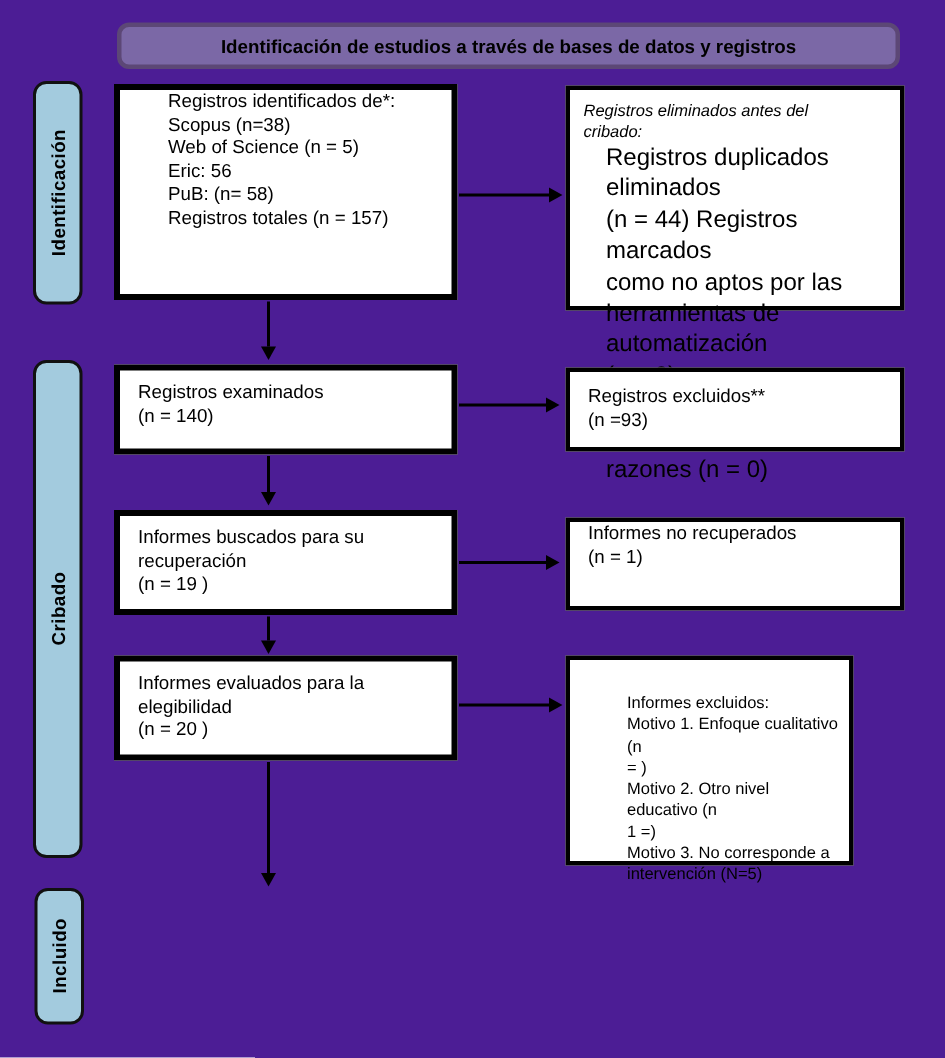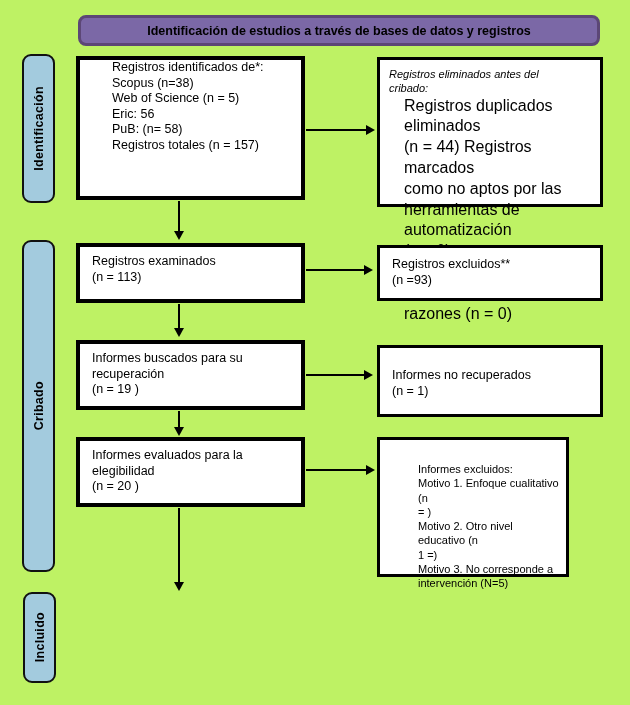--- a/index.html
+++ b/index.html
@@ -1,21 +1,21 @@
 <!DOCTYPE html>
 <html><head>
 <meta charset="utf-8">
 <style>
   html, body { margin: 0; padding: 0; background: #ffffff; }
   body { font-family: "Liberation Sans", "DejaVu Sans", sans-serif; }
   #canvas {
     position: relative;
     width: 630px;
     height: 705px;
-    background: #bef264;
+    background: #4c1d95;
     overflow: hidden;
   }
 
   
   .title-banner {
     position: absolute;
     left: 78px; top: 15px;
     width: 516px; height: 25px;
     background: #7B68A6;
     border: 3px solid #5C4776;
@@ -65,21 +65,21 @@
   #box-removed {
     left: 377px; top: 57px; width: 226px; height: 150px;
     padding: 7px 6px 4px 9px;
   }
   #box-removed .hdr { font-style: italic; font-size: 11px; line-height: 1.3; white-space: pre-line; }
   #box-removed .bdy { margin-left: 15px; font-size: 16px; line-height: 1.3; white-space: pre-line; }
 
   #box-screened      { left: 76px;  top: 243px; width: 229px; height: 60px;  padding: 7px 6px 0 12px; }
   #box-excluded      { left: 377px; top: 245px; width: 226px; height: 56px;  padding: 9px 6px 0 12px; }
   #box-sought        { left: 76px;  top: 340px; width: 229px; height: 70px;  padding: 7px 6px 0 12px; }
-  #box-notretrieved  { left: 377px; top: 345px; width: 226px; height: 72px;  padding: 20px 6px 0 12px; }
+  #box-notretrieved  { left: 377px; top: 345px; width: 226px; height: 62px;  padding: 0 6px 0 12px; }
   #box-assessed      { left: 76px;  top: 437px; width: 229px; height: 70px;  padding: 7px 6px 0 12px; }
   #box-reports-excl  { left: 377px; top: 437px; width: 192px; height: 140px; padding: 22px 6px 0 38px; }
   #box-included      { left: 74px;  top: 592px; width: 231px; height: 98px;  padding: 9px 6px 0 13px; }
 
   
   .arrow-v {
     position: absolute;
     width: 0;
     border-left: 2px solid #000000;
   }
@@ -148,21 +148,21 @@
 (n = 44) Registros marcados
 como no aptos por las
 herramientas de automatización
 (n = 0)
 Registros eliminados por otras
 razones (n = 0)</div>
   </div>
 
   <div class="fbox" id="box-screened">
     <div class="box-text">Registros examinados
-(n = 113)</div>
+(n = 140)</div>
   </div>
 
   <div class="fbox thin" id="box-excluded">
     <div class="box-text">Registros excluidos**
 (n =93)</div>
   </div>
 
   <div class="fbox" id="box-sought">
     <div class="box-text">Informes buscados para su
 recuperación

